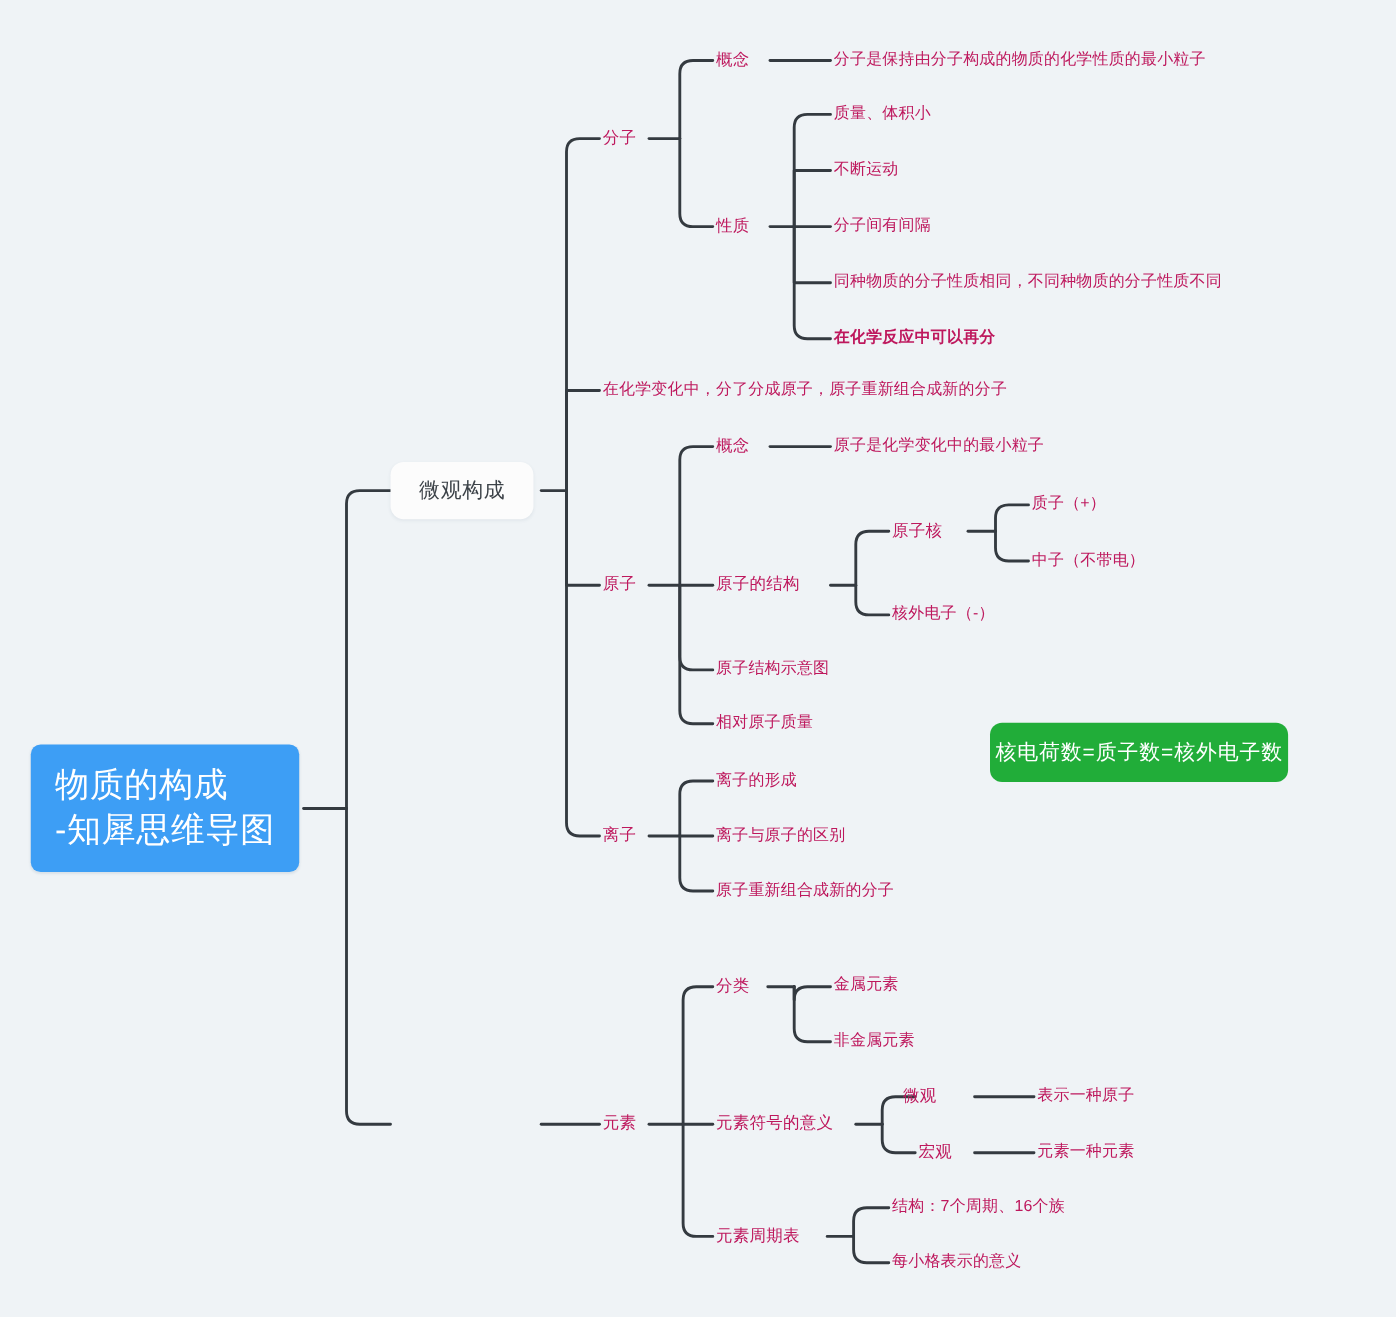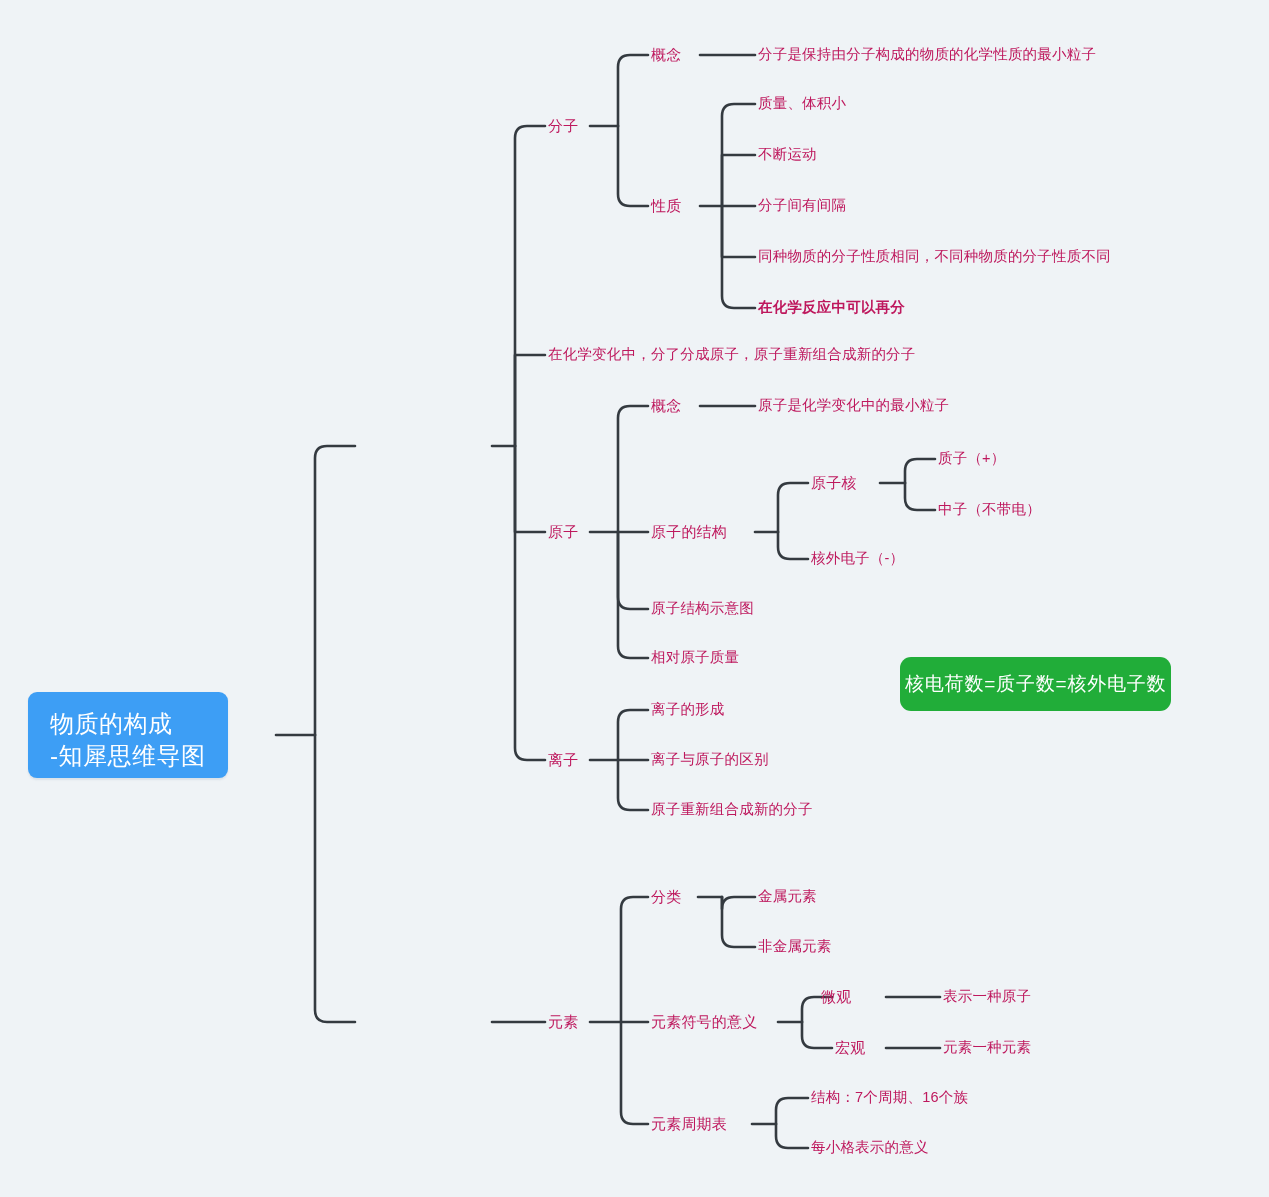--- a/index.html
+++ b/index.html
@@ -34,22 +34,22 @@
     transform: translateY(-50%);
   }
   .node.lvl2 { font-size: 15px; }
   .node.leaf { font-size: 14.5px; }
 
   .root-node {
     position: absolute;
     background: #3d9ef5;
     color: #ffffff;
     border-radius: 9px;
-    padding: 16px 22px 6px 22px;
-    font-size: 24px;
+    padding: 16px 22px 18px 22px;
+    font-size: 31px;
     line-height: 1.33;
     letter-spacing: 0.5px;
     transform: translateY(-50%);
     box-shadow: 0 1px 2px rgba(40,80,120,0.10);
   }
   .root-node .rl { display: block; white-space: nowrap; }
 
   .branch-box {
     position: absolute;
     background: #fcfcfc;
@@ -148,20 +148,21 @@
     <path d="M752,1124 L776,1124"></path>
     <path d="M776,1124 L776,1110 Q776,1098 788,1098 L808,1098"></path>
     <path d="M776,1124 L776,1136 Q776,1148 788,1148 L808,1148"></path>
   </svg>
 
   <div class="root-node" style="left:28px; top:735px;">
     <span class="rl">物质的构成</span>
     <span class="rl">-知犀思维导图</span>
   </div>
 
+  <div class="branch-box" style="left:355px; top:446px;">微观构成</div>
 
   <div class="callout" style="left:900px; top:684px;">核电荷数=质子数=核外电子数</div>
 
   <div class="node lvl2" style="left:548px; top:126px;">分子</div>
   <div class="node lvl2" style="left:651px; top:55px;">概念</div>
   <div class="node leaf" style="left:758px; top:55px;">分子是保持由分子构成的物质的化学性质的最小粒子</div>
   <div class="node lvl2" style="left:651px; top:206px;">性质</div>
   <div class="node leaf" style="left:758px; top:104px;">质量、体积小</div>
   <div class="node leaf" style="left:758px; top:155px;">不断运动</div>
   <div class="node leaf" style="left:758px; top:206px;">分子间有间隔</div>
@@ -181,21 +182,21 @@
   <div class="node leaf" style="left:651px; top:609px;">原子结构示意图</div>
   <div class="node leaf" style="left:651px; top:658px;">相对原子质量</div>
 
   <div class="node lvl2" style="left:548px; top:760px;">离子</div>
   <div class="node leaf" style="left:651px; top:710px;">离子的形成</div>
   <div class="node leaf" style="left:651px; top:760px;">离子与原子的区别</div>
   <div class="node leaf" style="left:651px; top:810px;">原子重新组合成新的分子</div>
 
   <div class="node lvl2" style="left:548px; top:1022px;">元素</div>
   <div class="node lvl2" style="left:651px; top:897px;">分类</div>
-  <div class="node leaf" style="left:758px; top:897px;">金属元素</div>
+  <div class="node leaf" style="left:758px; top:897px;font-family:Liberation Mono, monospace;">金属元素</div>
   <div class="node leaf" style="left:758px; top:947px;">非金属元素</div>
   <div class="node lvl2" style="left:651px; top:1022px;">元素符号的意义</div>
   <div class="node lvl2" style="left:821px; top:997px;">微观</div>
   <div class="node leaf" style="left:943px; top:997px;">表示一种原子</div>
   <div class="node lvl2" style="left:835px; top:1048px;">宏观</div>
   <div class="node leaf" style="left:943px; top:1048px;">元素一种元素</div>
   <div class="node lvl2" style="left:651px; top:1124px;">元素周期表</div>
   <div class="node leaf" style="left:811px; top:1098px;">结构：7个周期、16个族</div>
   <div class="node leaf" style="left:811px; top:1148px;">每小格表示的意义</div>
 

